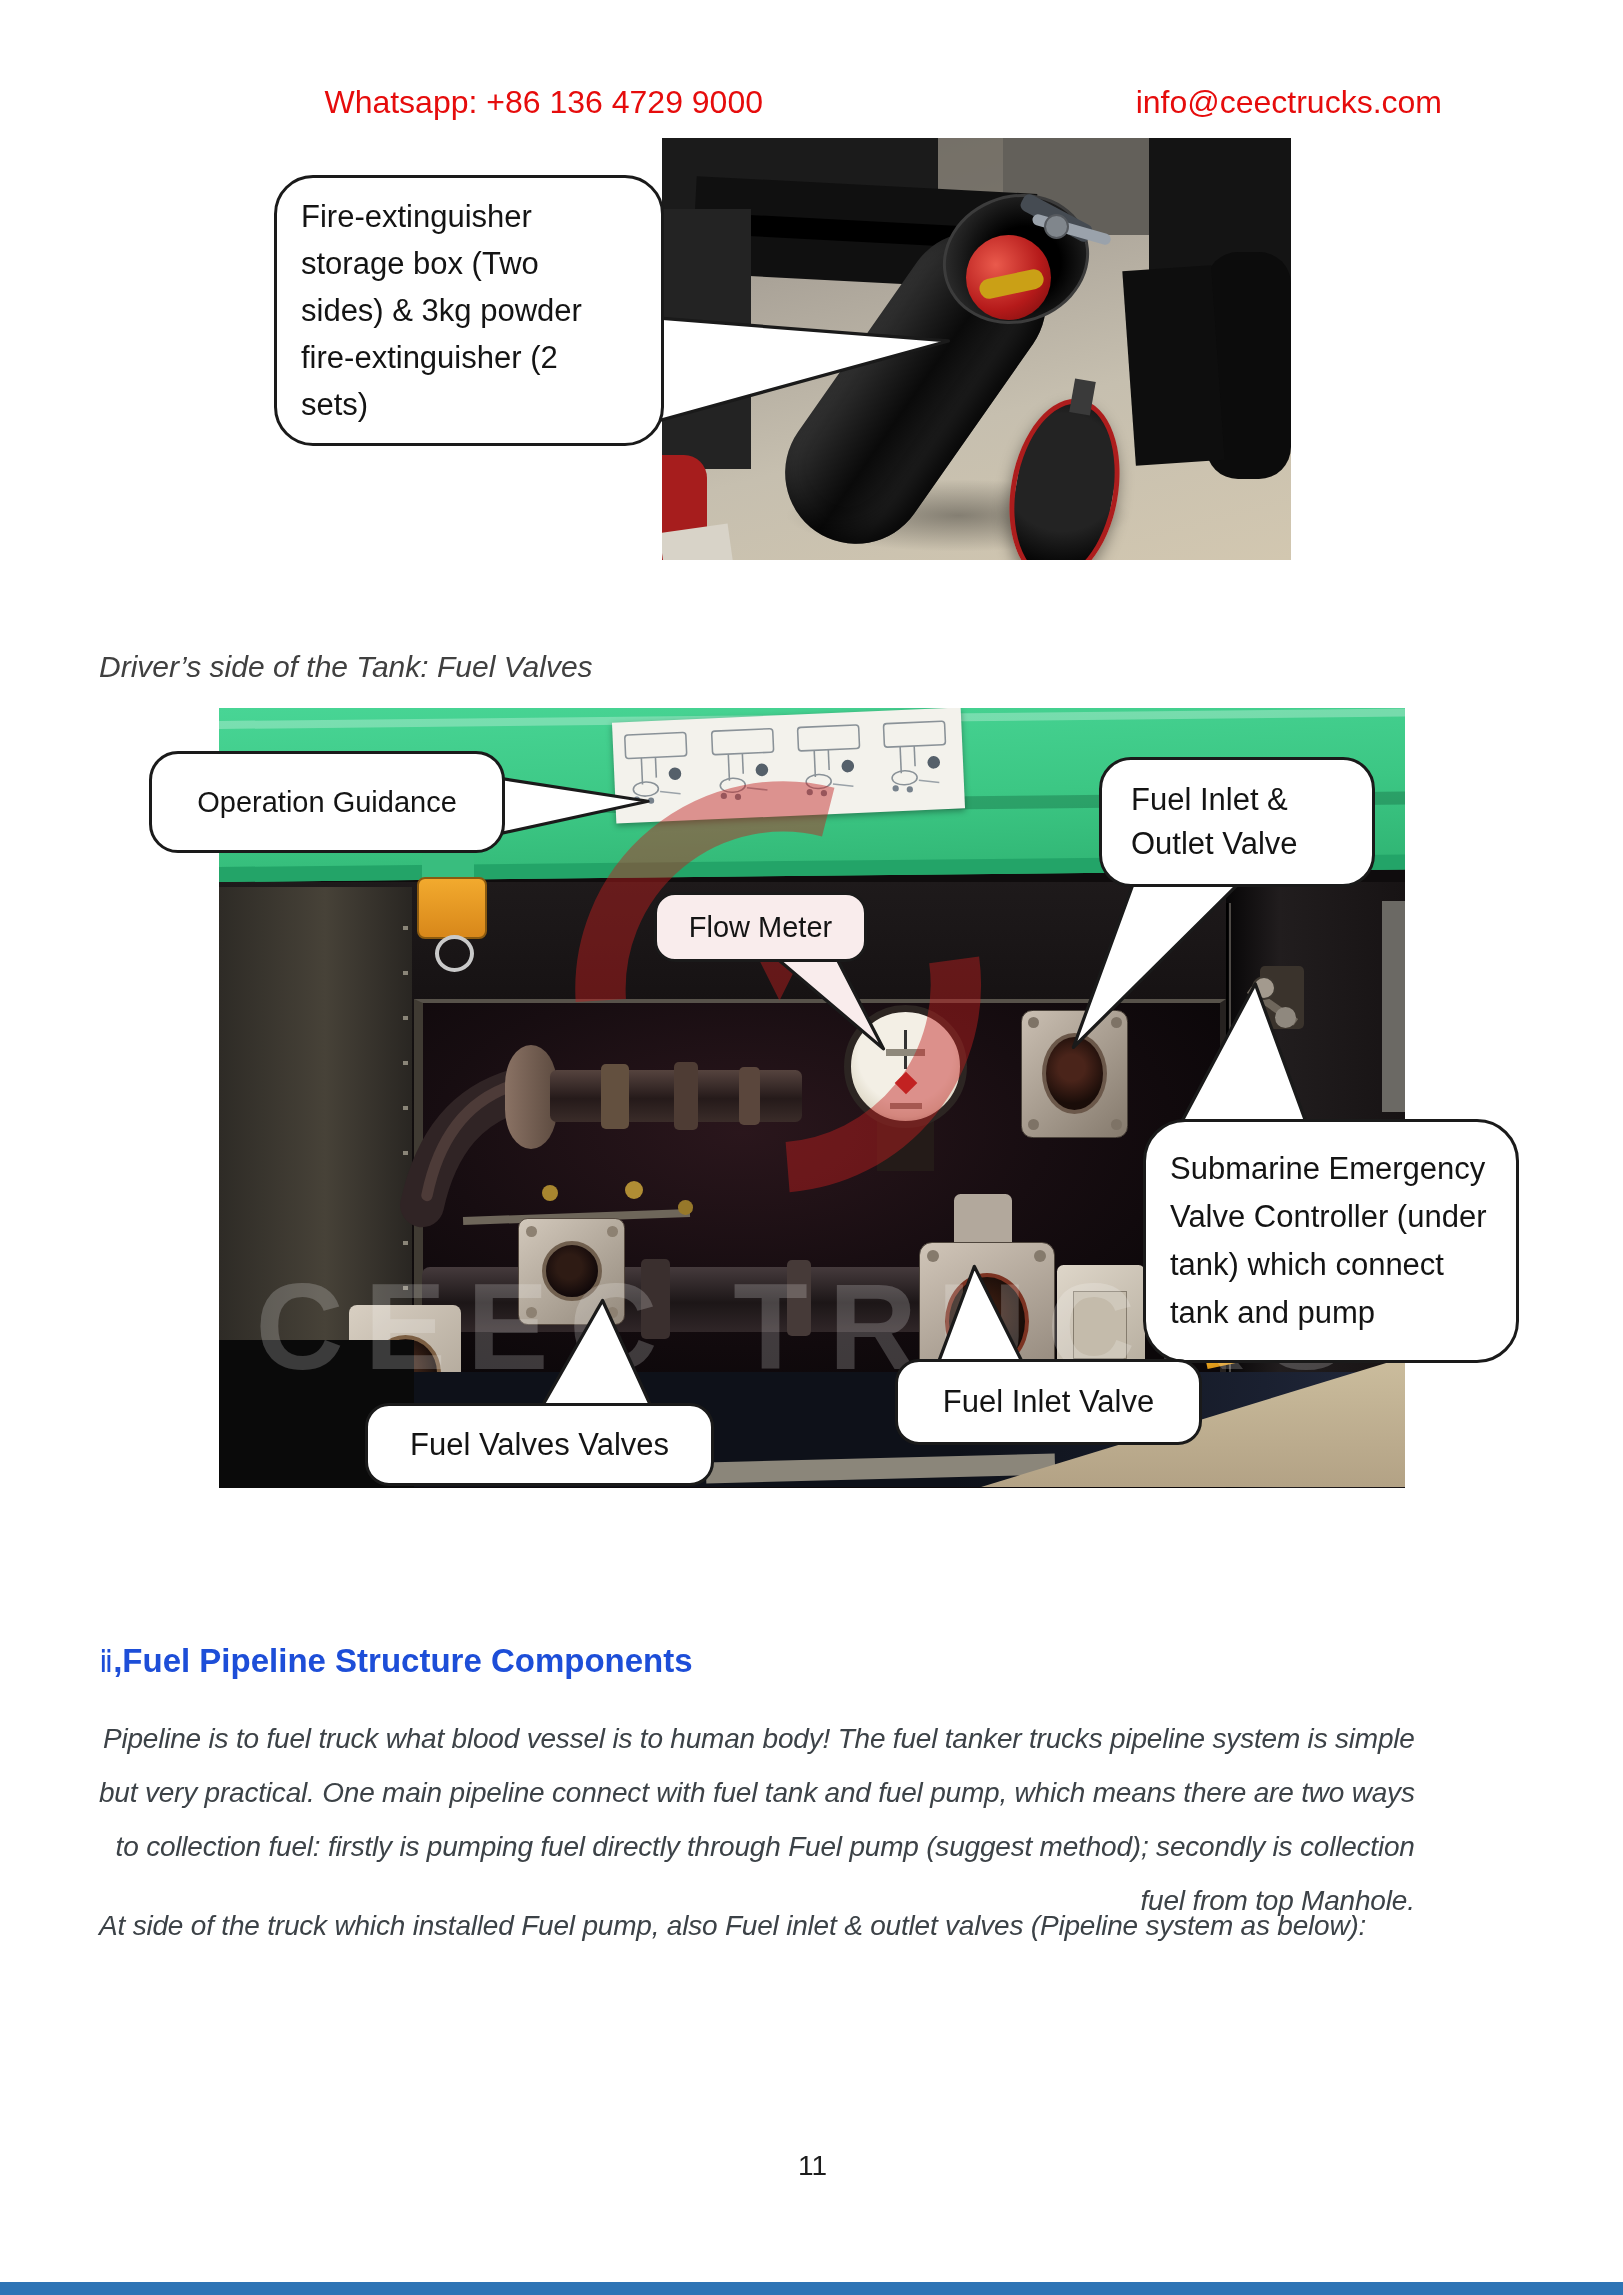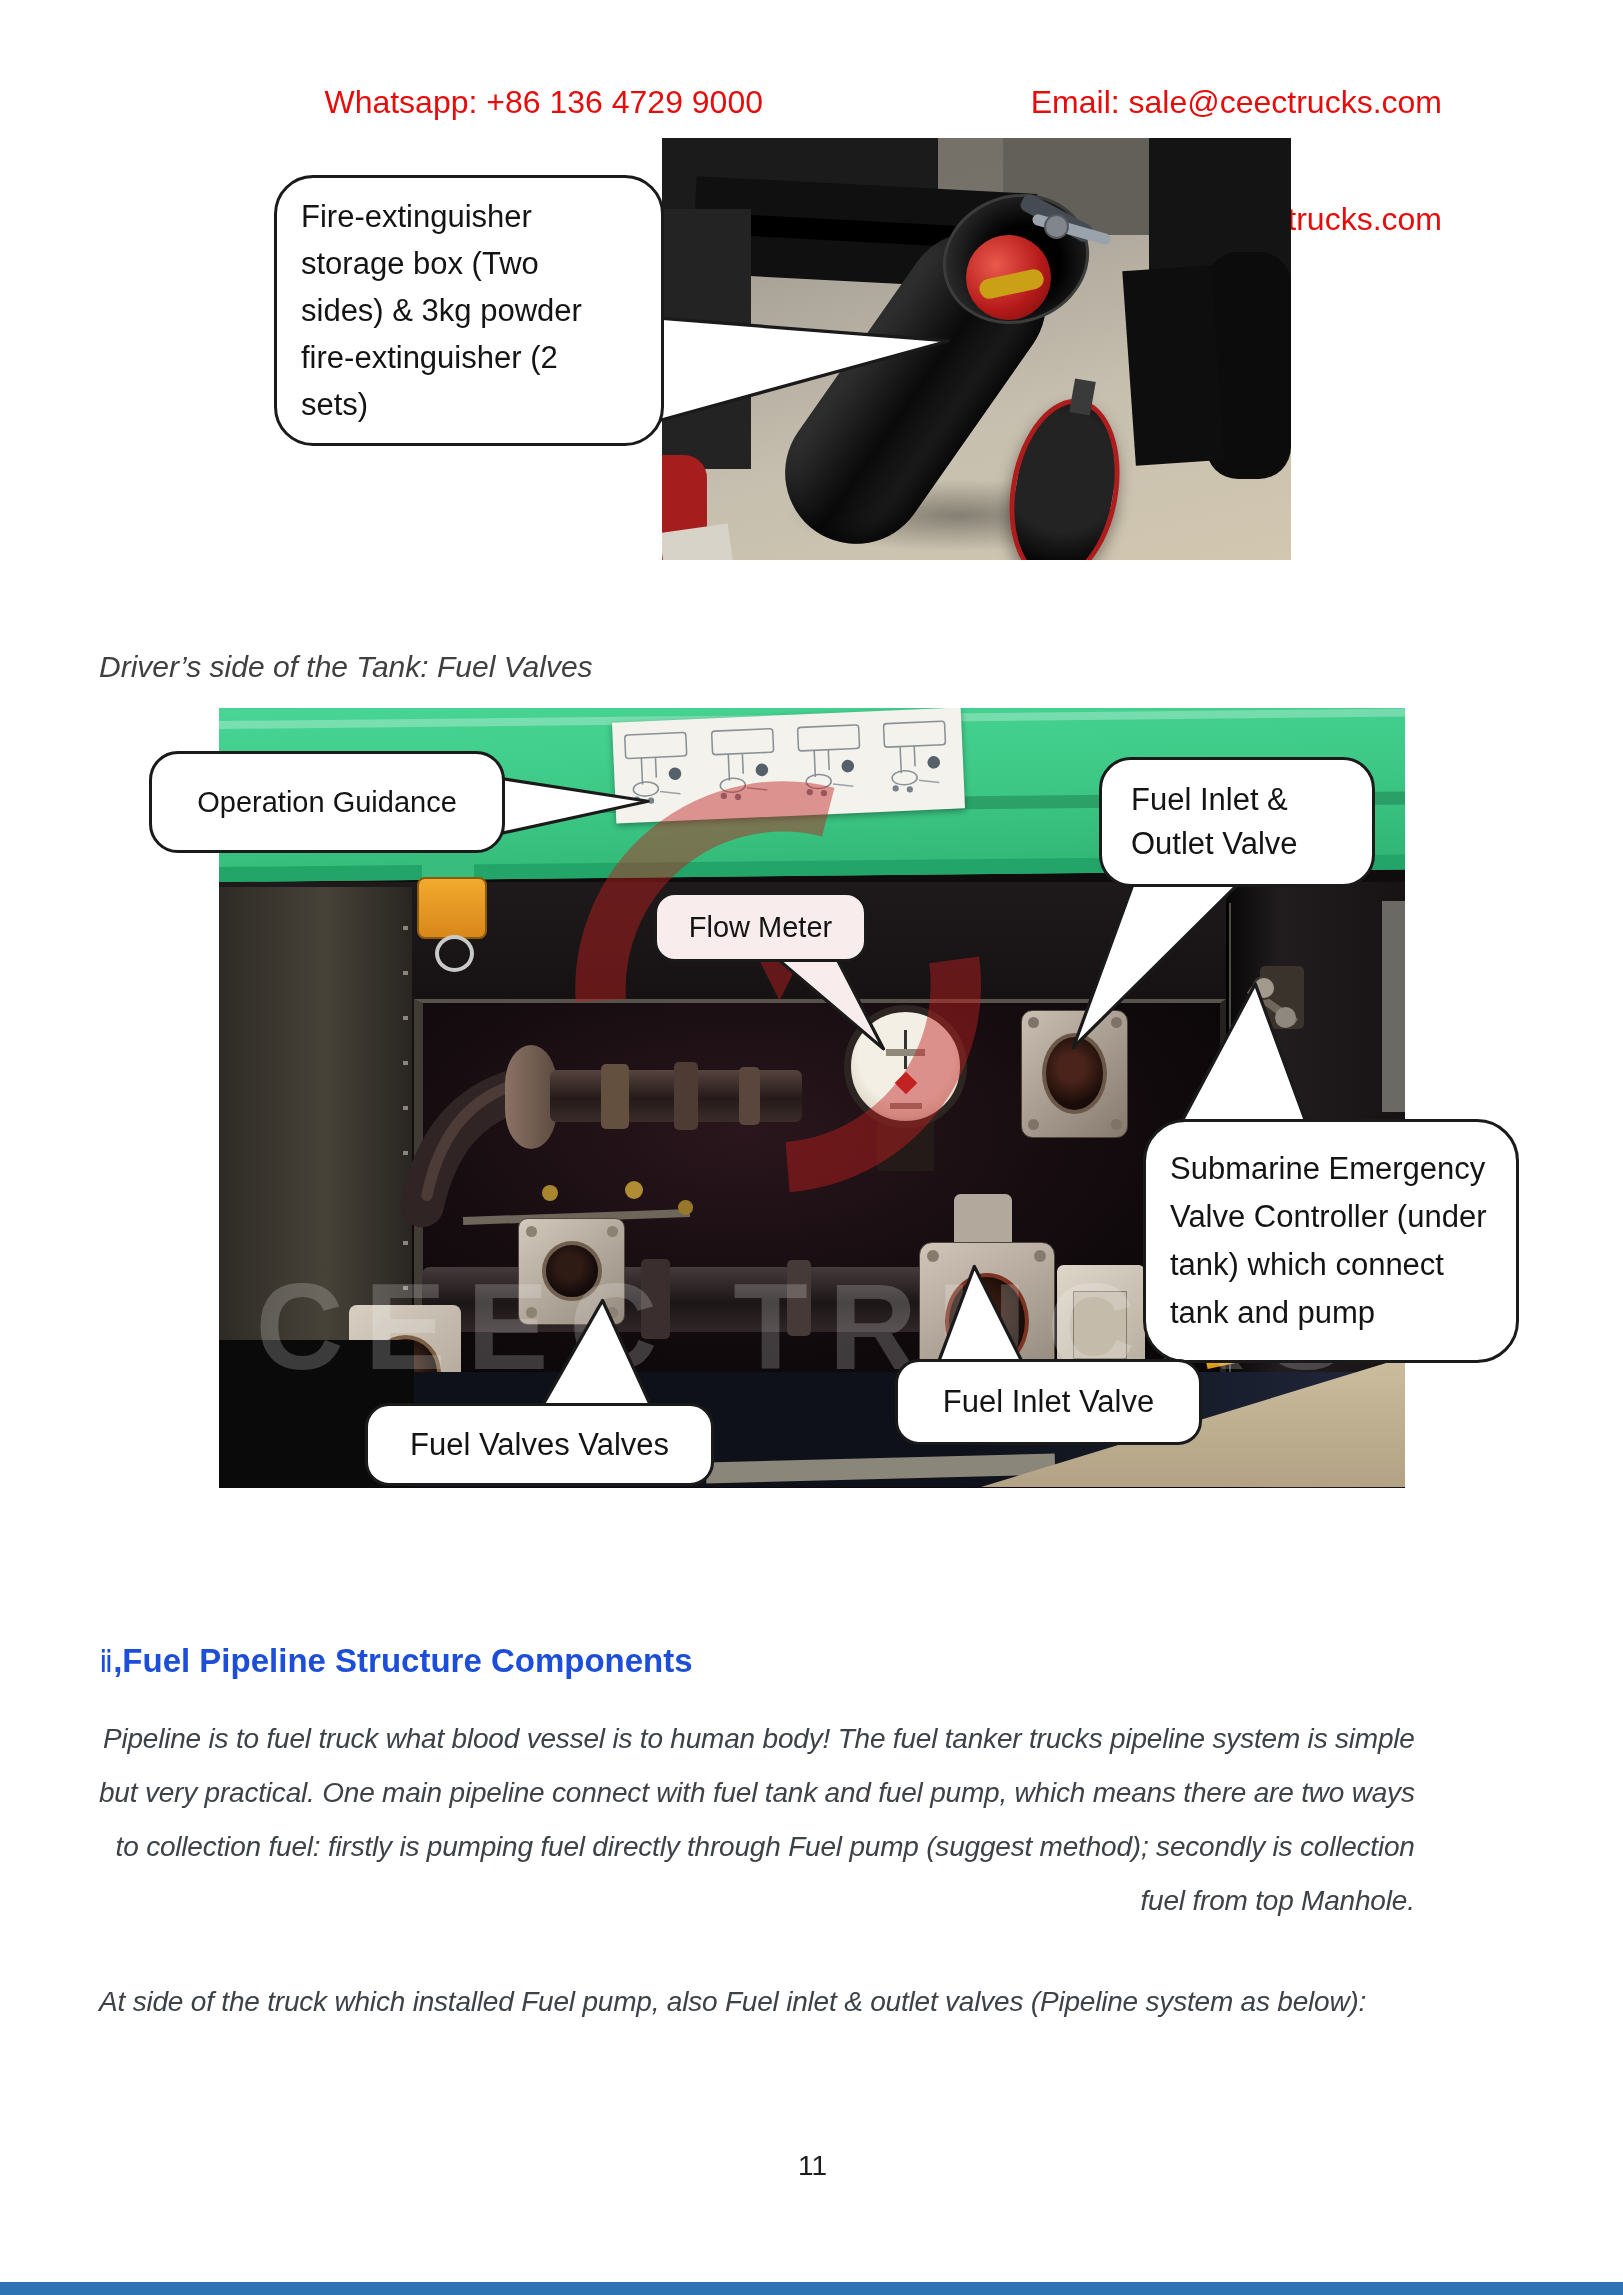--- a/index.html
+++ b/index.html
@@ -24,21 +24,20 @@
 </head>
 <body>
 
 <div class="page">
 
   <div class="abs hdr" style="left:195px;top:4.9px;width:568px;">
     <div>Whatsapp: +86 136 4729 9000</div>
     <div>+86 159 7192 0800</div>
   </div>
   <div class="abs hdr" style="left:861px;top:4.9px;width:581px;">
-    <div>Email: sale@ceectrucks.com</div>
     <div>info@ceectrucks.com</div>
   </div>
 
   <div class="photo" style="left:662px;top:138px;width:629px;height:422px;
        background:linear-gradient(165deg,#8f8a80 0%,#aba499 30%,#c6bfaf 62%,#d2c7b0 100%);">
     <div class="abs" style="left:0;top:0;width:629px;height:96px;background:#6e6a62;opacity:.85;"></div>
     <div class="abs" style="left:341px;top:0;width:162px;height:97px;background:#63605a;"></div>
     <div class="abs" style="left:0;top:0;width:276px;height:78px;background:#1b1b1b;"></div>
     <div class="abs" style="left:32px;top:47px;width:341px;height:97px;background:#101010;transform:rotate(3deg);">
       <div class="abs" style="left:49px;top:36px;width:268px;height:21px;background:#000;"></div>
@@ -272,20 +271,20 @@
     <span class="numeral">ⅱ</span><span>,Fuel Pipeline Structure Components</span>
   </div>
 
   <div class="abs para" style="left:99px;top:1712px;text-align:right;">
     <div>Pipeline is to fuel truck what blood vessel is to human body! The fuel tanker trucks pipeline system is simple</div>
     <div>but very practical. One main pipeline connect with fuel tank and fuel pump, which means there are two ways</div>
     <div>to collection fuel: firstly is pumping fuel directly through Fuel pump (suggest method); secondly is collection</div>
     <div>fuel from top Manhole.</div>
   </div>
 
-  <div class="abs para" style="left:99px;top:1975px;">At side of the truck which installed Fuel pump, also Fuel inlet &amp; outlet valves (Pipeline system as below):</div>
+  <div class="abs para" style="left:99px;top:1899px;">At side of the truck which installed Fuel pump, also Fuel inlet &amp; outlet valves (Pipeline system as below):</div>
 
   <div class="abs pgnum" style="left:780px;top:2150px;width:65px;">11</div>
 
   <div class="footerbar"></div>
 
 </div>
 
 
 </body></html>

